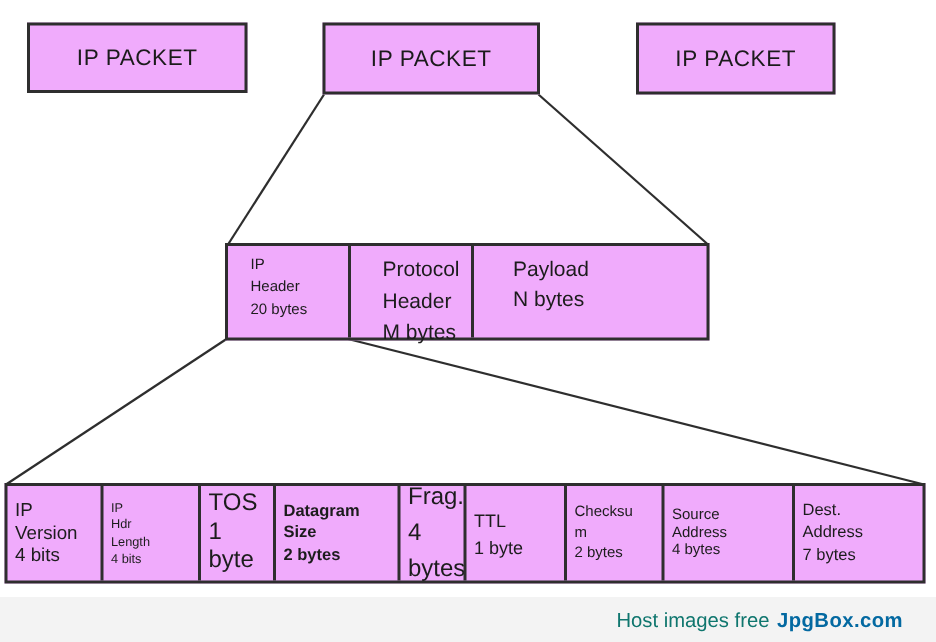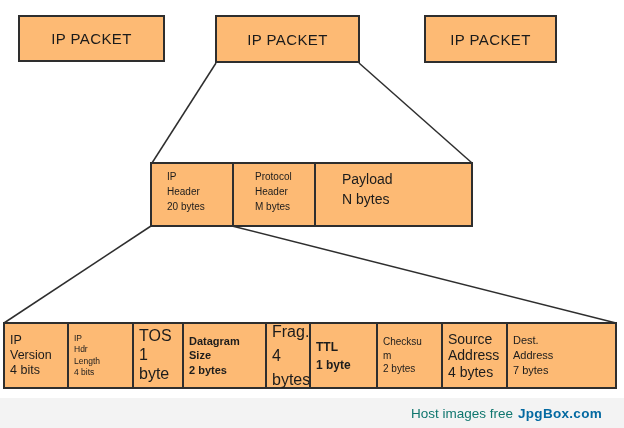--- a/index.html
+++ b/index.html
@@ -1,45 +1,45 @@
 <!DOCTYPE html>
 <html><head>
 <meta charset="utf-8">
 <style>
   html,body{margin:0;padding:0;background:#fff;}
   .screen{
     position:relative;width:624px;height:428px;background:#ffffff;
     font-family:"Liberation Sans",sans-serif;color:#1c1c1c;overflow:hidden;
   }
   .lines-svg{position:absolute;left:0;top:0;width:624px;height:428px;z-index:1;}
-  .box{position:absolute;background:#fdba74;border:2px solid #2e2e2e;box-sizing:border-box;z-index:2;}
+  .box{position:absolute;background:#f0abfc;border:2px solid #2e2e2e;box-sizing:border-box;z-index:2;}
   .packet-box{display:flex;align-items:center;justify-content:center;
     font-size:15px;letter-spacing:.4px;color:#1b1b1b;}
   .pb1{left:18px;top:15px;width:147px;height:47px;}
   .pb2{left:215px;top:15px;width:145px;height:48px;}
   .pb3{left:424px;top:15px;width:133px;height:48px;}
 
   .layer-box{left:150px;top:162px;width:323px;height:65px;display:flex;}
   .layer-cell{box-sizing:border-box;white-space:pre-line;}
   .lc1{width:80px;font-size:10px;line-height:1.5;padding:5px 2px 0 15px;}
-  .lc2{width:82px;font-size:10px;line-height:1.5;padding:5px 2px 0 21px;border-left:2px solid #2e2e2e;}
+  .lc2{width:82px;font-size:14px;line-height:1.5;padding:5px 2px 0 21px;border-left:2px solid #2e2e2e;}
   .lc3{flex:1;font-size:14px;line-height:1.4;padding:6px 14px 0 26px;border-left:2px solid #2e2e2e;}
 
   .fields-box{left:3px;top:322px;width:614px;height:67px;display:flex;}
   .field-cell{box-sizing:border-box;white-space:pre-line;display:flex;flex-direction:column;
     justify-content:center;padding:2px 2px 2px 5px;line-height:1.18;}
   .field-cell + .field-cell{border-left:2px solid #2e2e2e;}
   .fc1{width:62px;font-size:12.5px;}
   .fc2{width:65px;font-size:8.5px;line-height:1.35;}
   .fc3{width:50px;font-size:16px;}
   .fc4{width:83px;font-size:11px;line-height:1.3;font-weight:bold;}
   .fc5{width:44px;font-size:16px;line-height:1.5;}
-  .fc6{width:67px;font-size:12px;line-height:1.5;font-weight:bold;}
+  .fc6{width:67px;font-size:12px;line-height:1.5;}
   .fc7{width:65px;font-size:10px;line-height:1.35;}
-  .fc8{width:65px;font-size:14px;}
+  .fc8{width:87px;font-size:10px;}
   .fc9{flex:1;font-size:11px;line-height:1.35;}
 
   .watermark-bar{position:absolute;left:0;top:398px;width:624px;height:30px;
     background:#f3f3f3;display:flex;align-items:center;justify-content:flex-end;
     padding-right:22px;box-sizing:border-box;z-index:2;font-size:13.5px;}
   .wm-prefix{color:#0f766e;margin-right:5px;}
   .wm-brand{color:#0369a1;font-weight:bold;letter-spacing:.3px;}
 </style>
 </head>
 <body>

